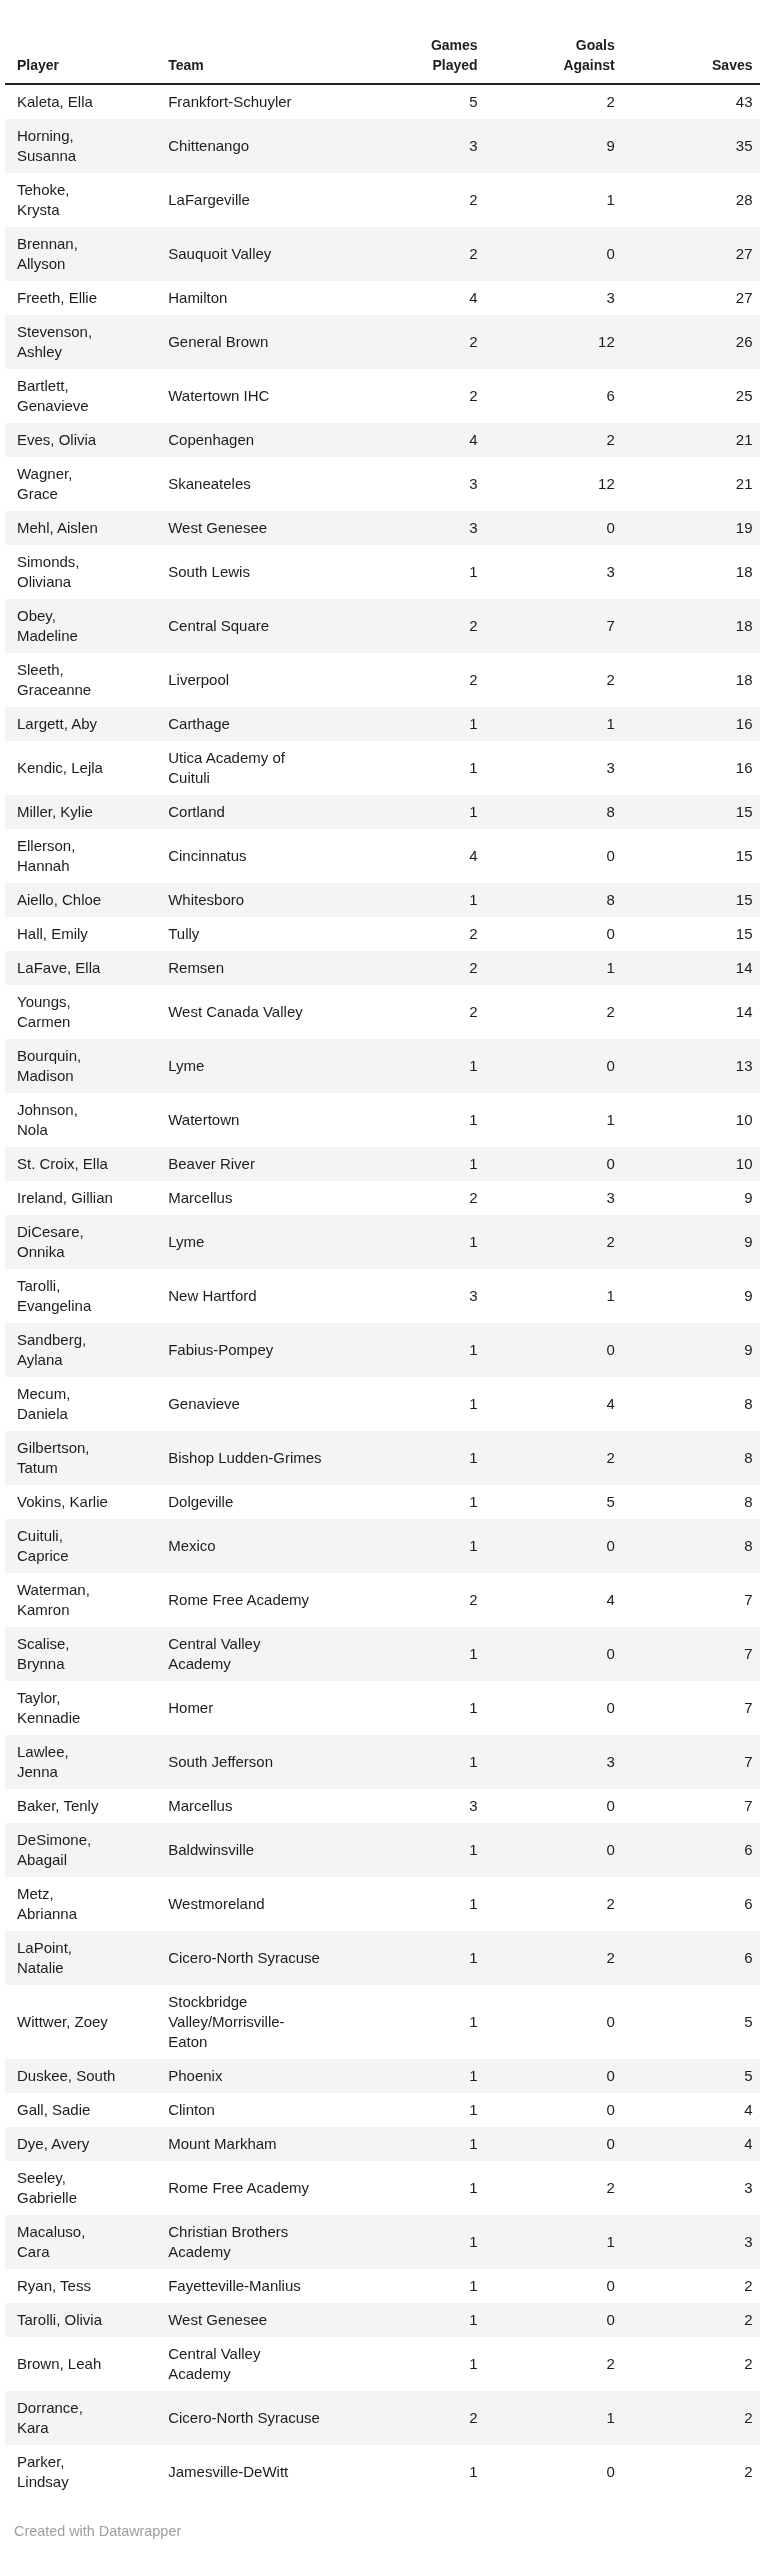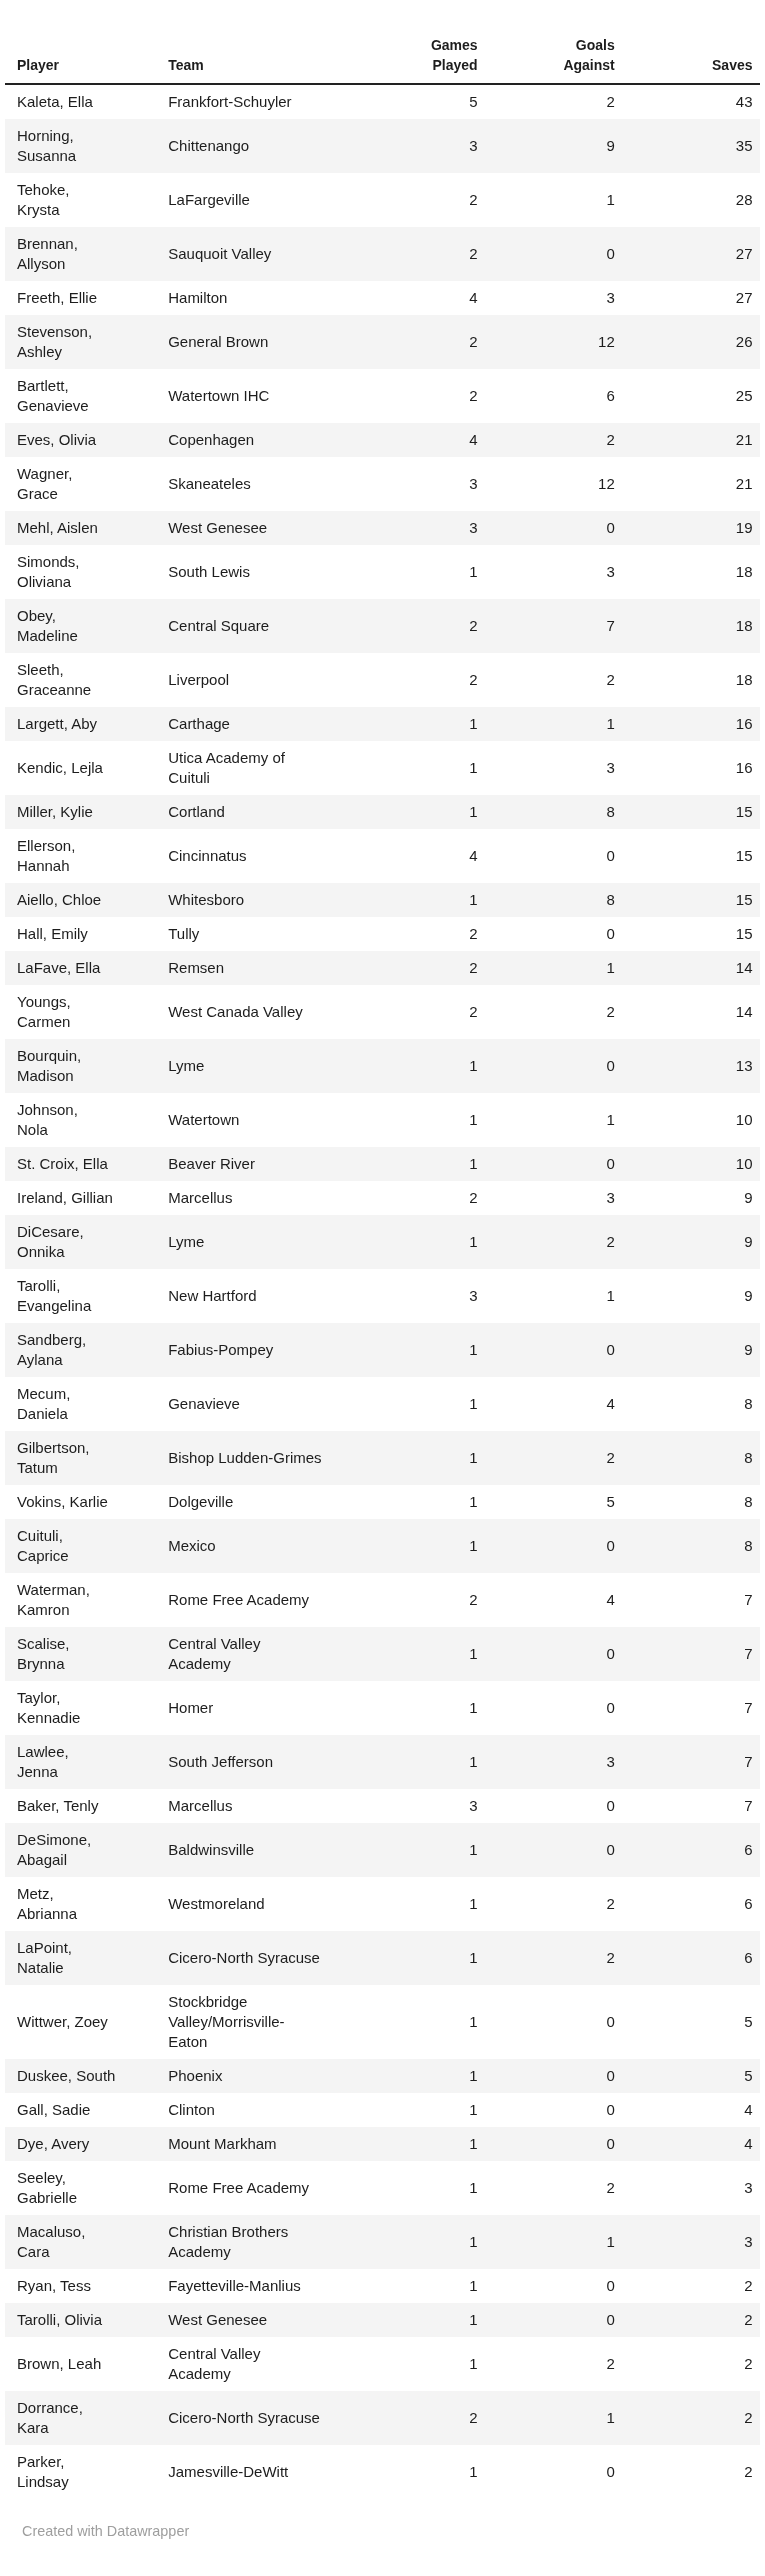--- a/index.html
+++ b/index.html
@@ -44,21 +44,21 @@
     padding: 7px 0;
     white-space: pre-line;
     overflow: hidden;
   }
   tbody td.c-player, tbody td.c-team { text-align: left; }
   tbody td.c-player { padding-left: 12px; }
   tbody td.c-saves  { padding-right: 7.5px; }
   tbody tr:nth-child(even) { background: #f4f4f4; }
 
   .credit {
-    margin: 24px 0 0 22px;
+    margin: 24px 0 0 14px;
     font-size: 14.4px;
     line-height: 17.6px;
     color: #9e9e9e;
     cursor: pointer;
     display: inline-block;
   }
 </style>
 </head>
 <body>
 

